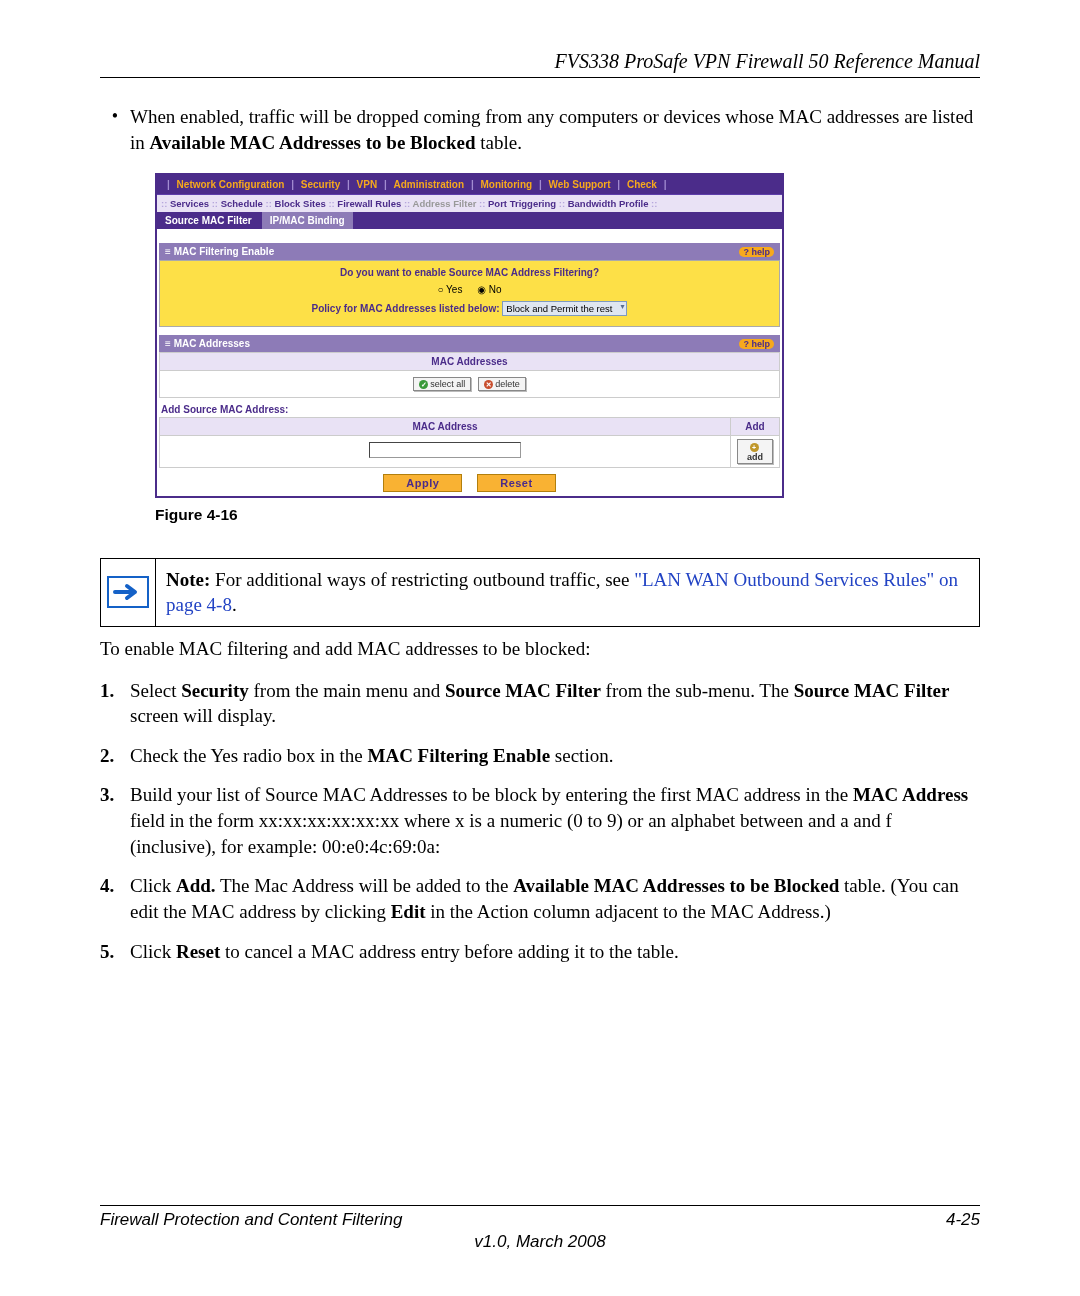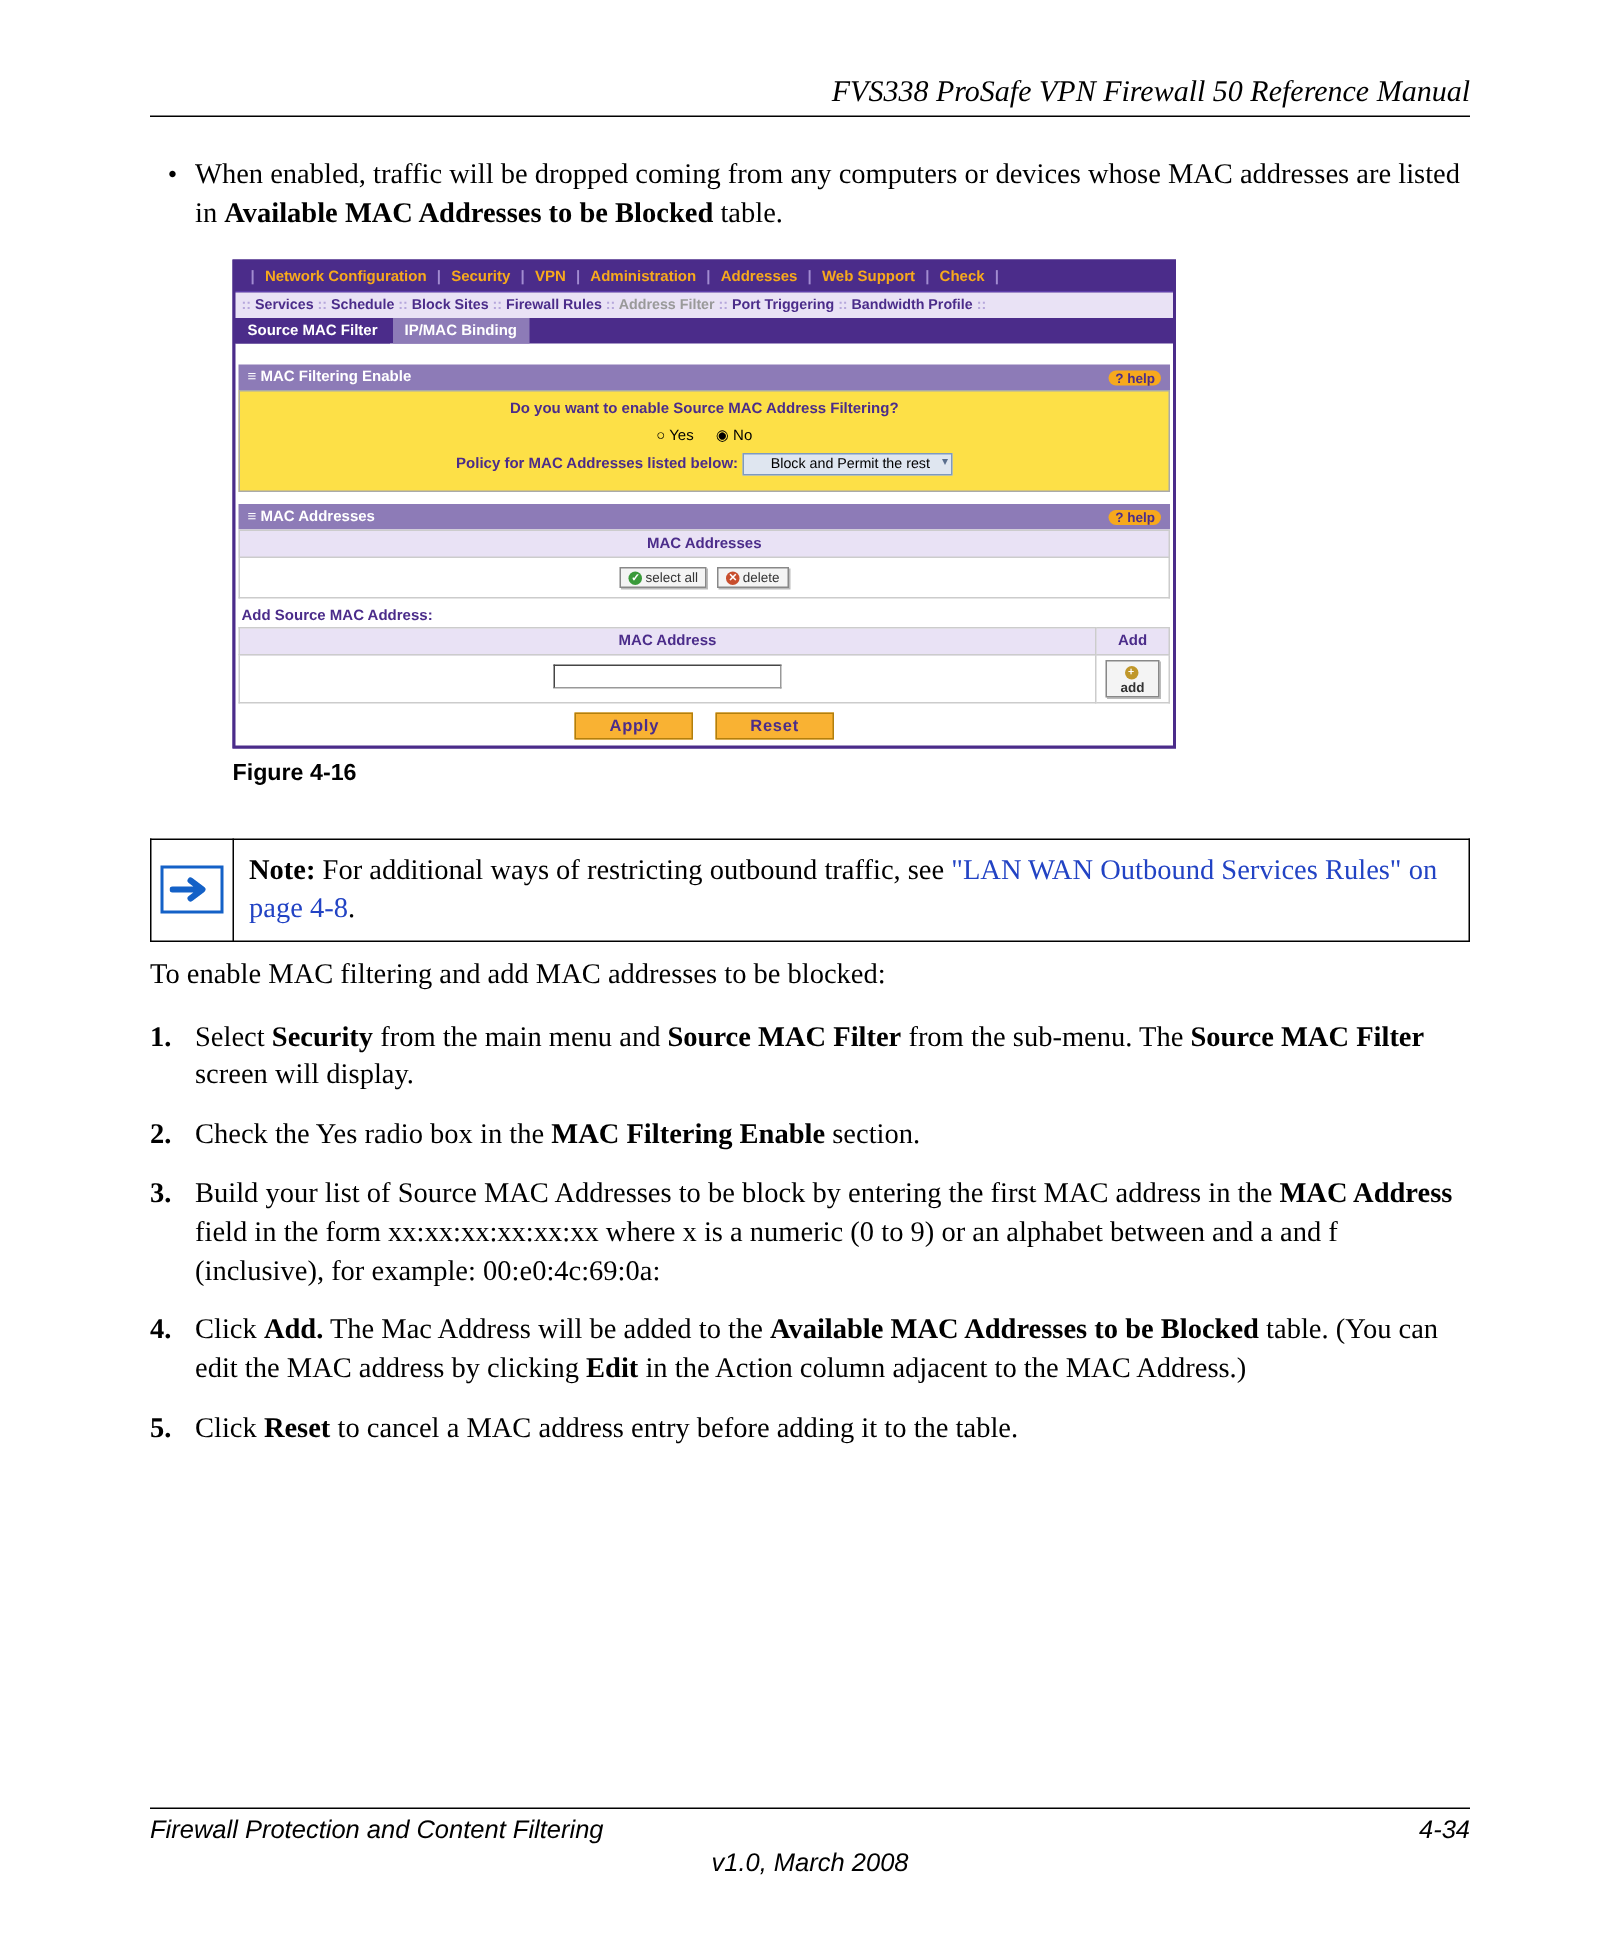--- a/index.html
+++ b/index.html
@@ -138,21 +138,21 @@
     font-weight: normal;
     color: #000;
   }
   .radio-row label { margin: 0 6px; }
   .select-mock {
     display: inline-block;
     background: #dfe6f0;
     border: 1px solid #7e9ac0;
     color: #000;
     font-size: 9.5px;
-    padding: 1px 14px 1px 18px;
+    padding: 1px 14px 1px 3px;
     position: relative;
     font-weight: normal;
   }
   .select-mock::after {
     content: "▾";
     position: absolute;
     right: 2px;
     top: 0;
     font-size: 8px;
     color: #5a6f8e;
@@ -321,21 +321,21 @@
         <div>
           <span class="sep">|</span>
           <span class="item">Network Configuration</span>
           <span class="sep">|</span>
           <span class="item">Security</span>
           <span class="sep">|</span>
           <span class="item">VPN</span>
           <span class="sep">|</span>
           <span class="item">Administration</span>
           <span class="sep">|</span>
-          <span class="item">Addresses</span>
+          <span class="item">Monitoring</span>
           <span class="sep">|</span>
           <span class="item">Web Support</span>
           <span class="sep">|</span>
           <span class="item">Check</span>
           <span class="sep">|</span>
         </div>
       </div>
       <div class="sub-nav">
         <span class="sep2">::</span>
         <span>Services</span>
@@ -445,17 +445,17 @@
     <li>
       <span class="num">5.</span>
       <span class="body"><span>Click </span><b>Reset</b><span> to cancel a MAC address entry before adding it to the table.</span></span>
     </li>
   </ol>
 
   <div class="footer">
     <hr>
     <div class="footer-row">
       <span>Firewall Protection and Content Filtering</span>
-      <span>4-34</span>
+      <span>4-25</span>
     </div>
     <div class="footer-version">v1.0, March 2008</div>
   </div>
 </div>
 
 </body></html>

